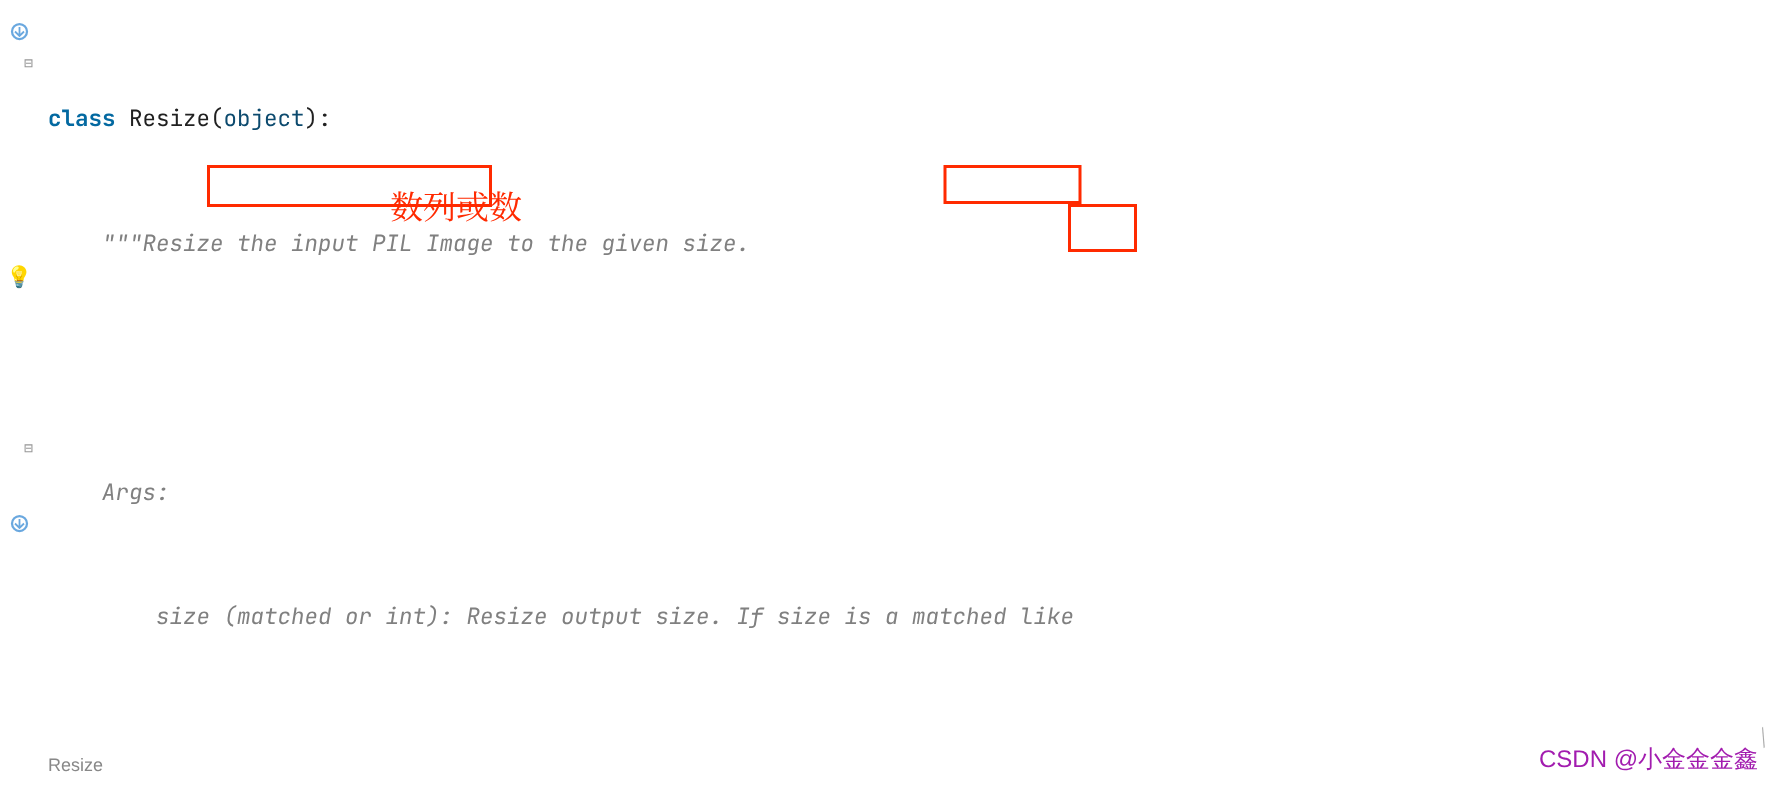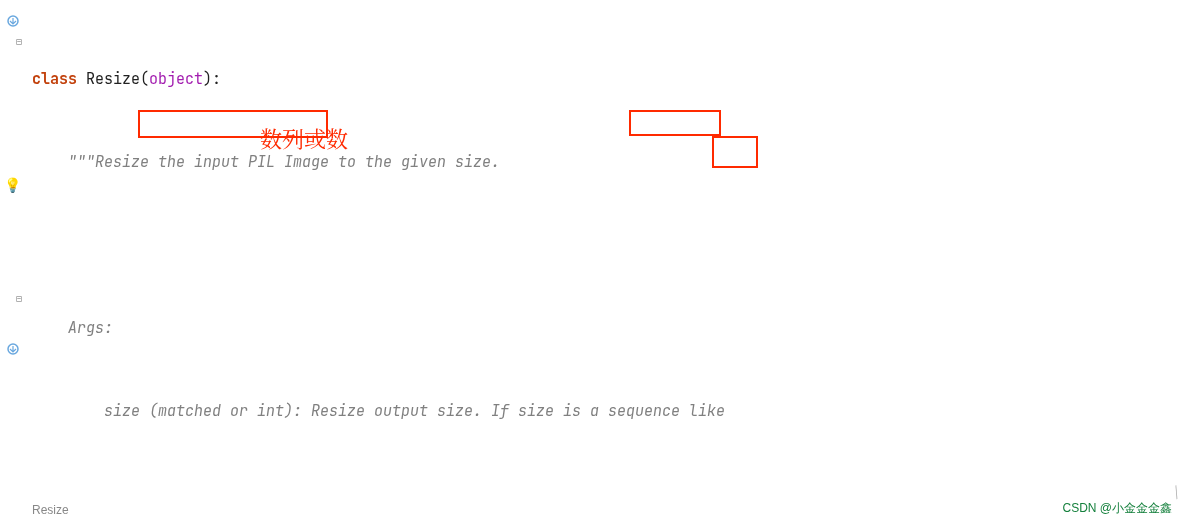--- a/index.html
+++ b/index.html
@@ -48,22 +48,22 @@
     top: 8px;
     right: 0;
     bottom: 30px;
     white-space: pre;
   }
   .line {
     height: 23px;
     line-height: 23px;
     position: relative;
   }
-  .kw   { color: #c2410c; font-weight: 600; }
-  .builtin { color: #a21caf; }
+  .kw   { color: #0369a1; font-weight: 600; }
+  .builtin { color: #0c4a6e; }
   .doc  { color: #808080; font-style: italic; }
   .plain { color: #212121; }
   .box-red {
     position: absolute;
     border: 2px solid #ff2a00;
     pointer-events: none;
   }
   .anno-red {
     position: absolute;
     color: #ff2a00;
@@ -77,22 +77,22 @@
     left: 32px;
     bottom: 6px;
     font-size: 12px;
     color: #888;
     font-family: -apple-system, "Segoe UI", sans-serif;
   }
   .watermark {
     position: absolute;
     right: 12px;
     bottom: 6px;
-    font-size: 12px;
-    color: #15803d;
+    font-size: 16px;
+    color: #a21caf;
     font-family: -apple-system, "Segoe UI", sans-serif;
   }
   .scroll-corner {
     position: absolute;
     right: 2px;
     bottom: 30px;
     width: 14px;
     height: 10px;
     color: #aaa;
     font-size: 14px;
@@ -123,21 +123,21 @@
 <div class="code-area">
   
   <div class="line"><span class="kw">class </span><span class="plain">Resize</span><span class="plain">(</span><span class="builtin">object</span><span class="plain">):</span></div>
   
   <div class="line">    <span class="doc">"""Resize the input PIL Image to the given size.</span></div>
   
   <div class="line"><span class="doc"></span></div>
   
   <div class="line">    <span class="doc">Args:</span></div>
   
-  <div class="line">    <span class="doc">    size </span><span class="doc">(matched or int)</span><span class="doc">: Resize output size. If size is a </span><span class="doc">sequence</span><span class="doc"> like</span></div>
+  <div class="line">    <span class="doc">    size </span><span class="doc">(matched or int)</span><span class="doc">: Resize output size. If size is a </span><span class="doc">matched</span><span class="doc"> like</span></div>
   
   
   
   
   
   
   
   
   
   

